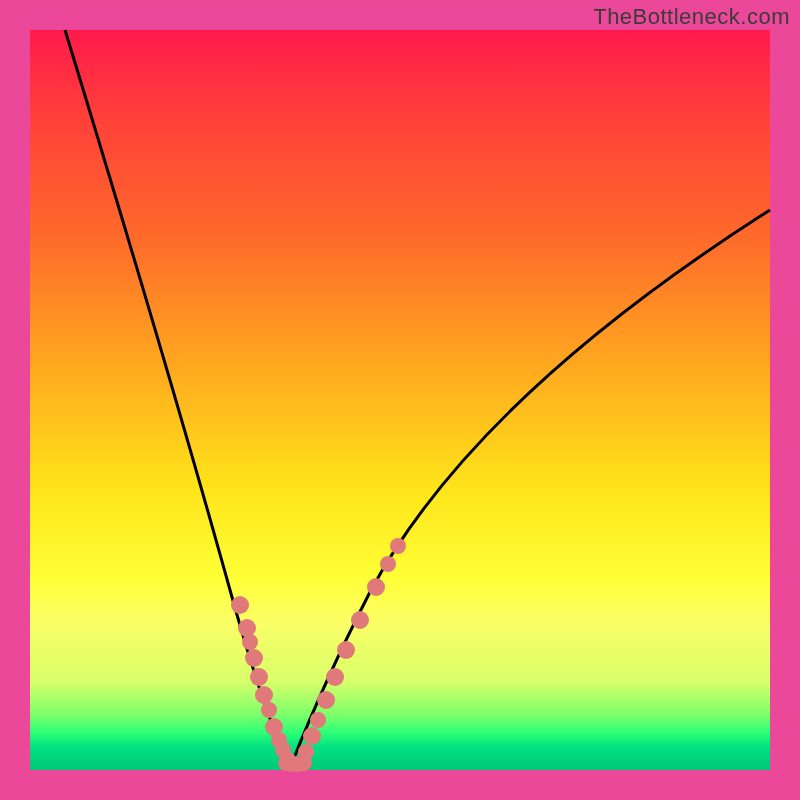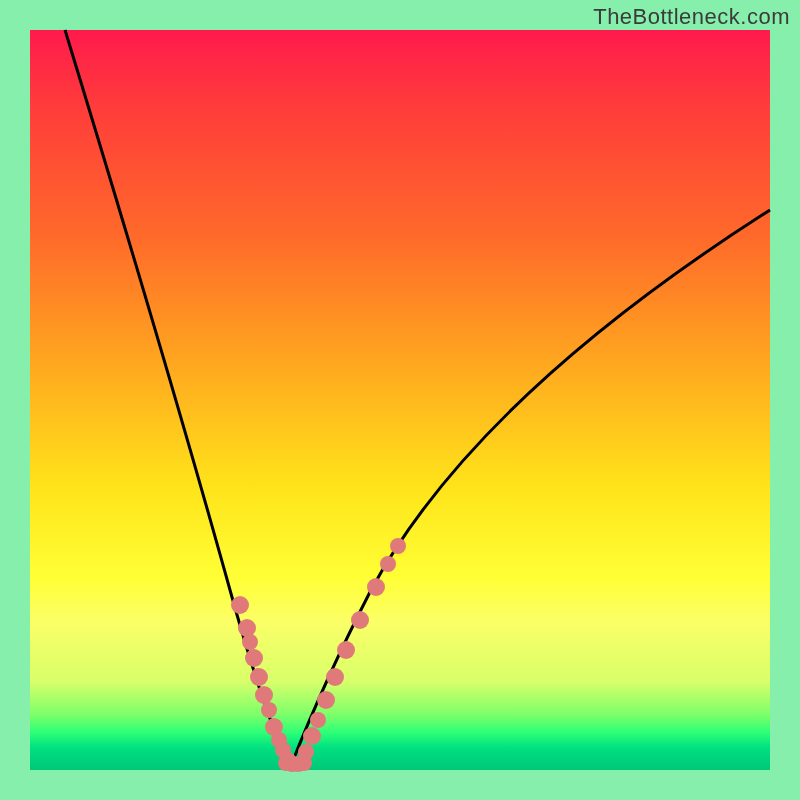--- a/index.html
+++ b/index.html
@@ -8,21 +8,21 @@
     width: 800px;
     height: 800px;
     overflow: hidden;
     background: #000;
     font-family: Arial, Helvetica, sans-serif;
   }
   .frame {
     position: absolute;
     left: 0; top: 0;
     width: 800px; height: 800px;
-    background: #86efac;
+    background: #ec4899;
   }
   .plot-area {
     position: absolute;
     left: 30px;
     top: 30px;
     width: 740px;
     height: 740px;
     
     background: linear-gradient(
       to bottom,

